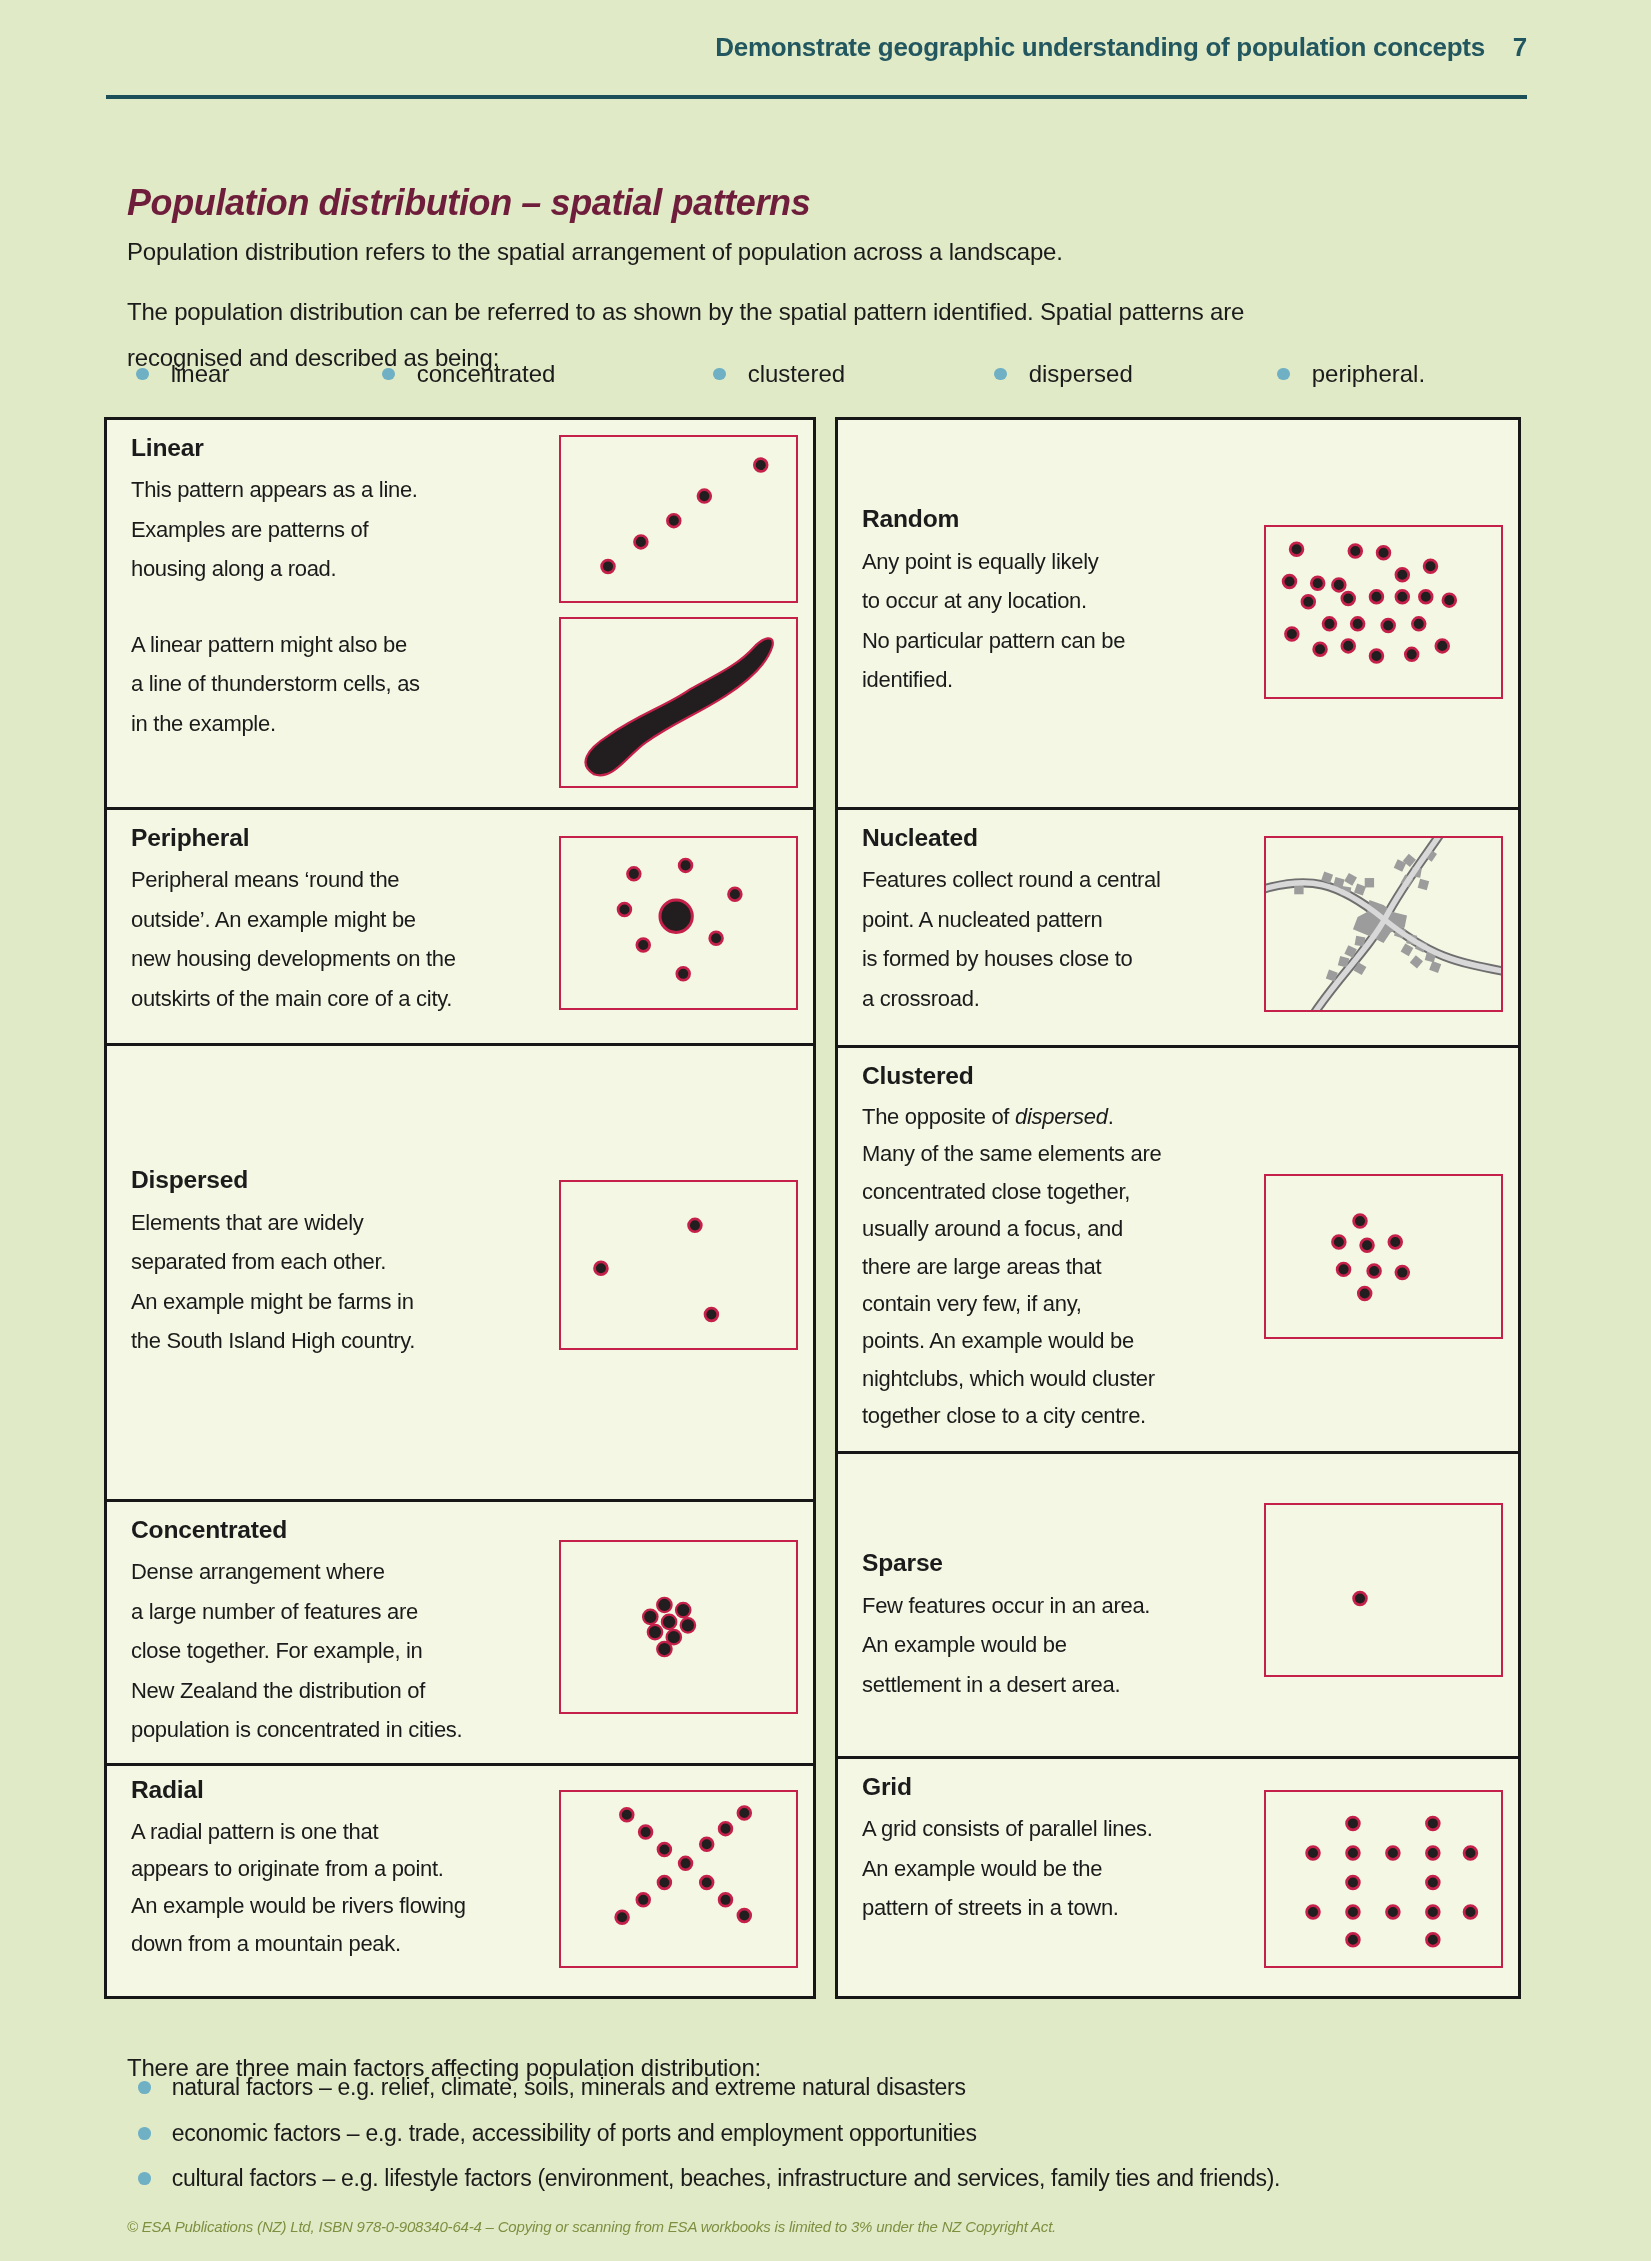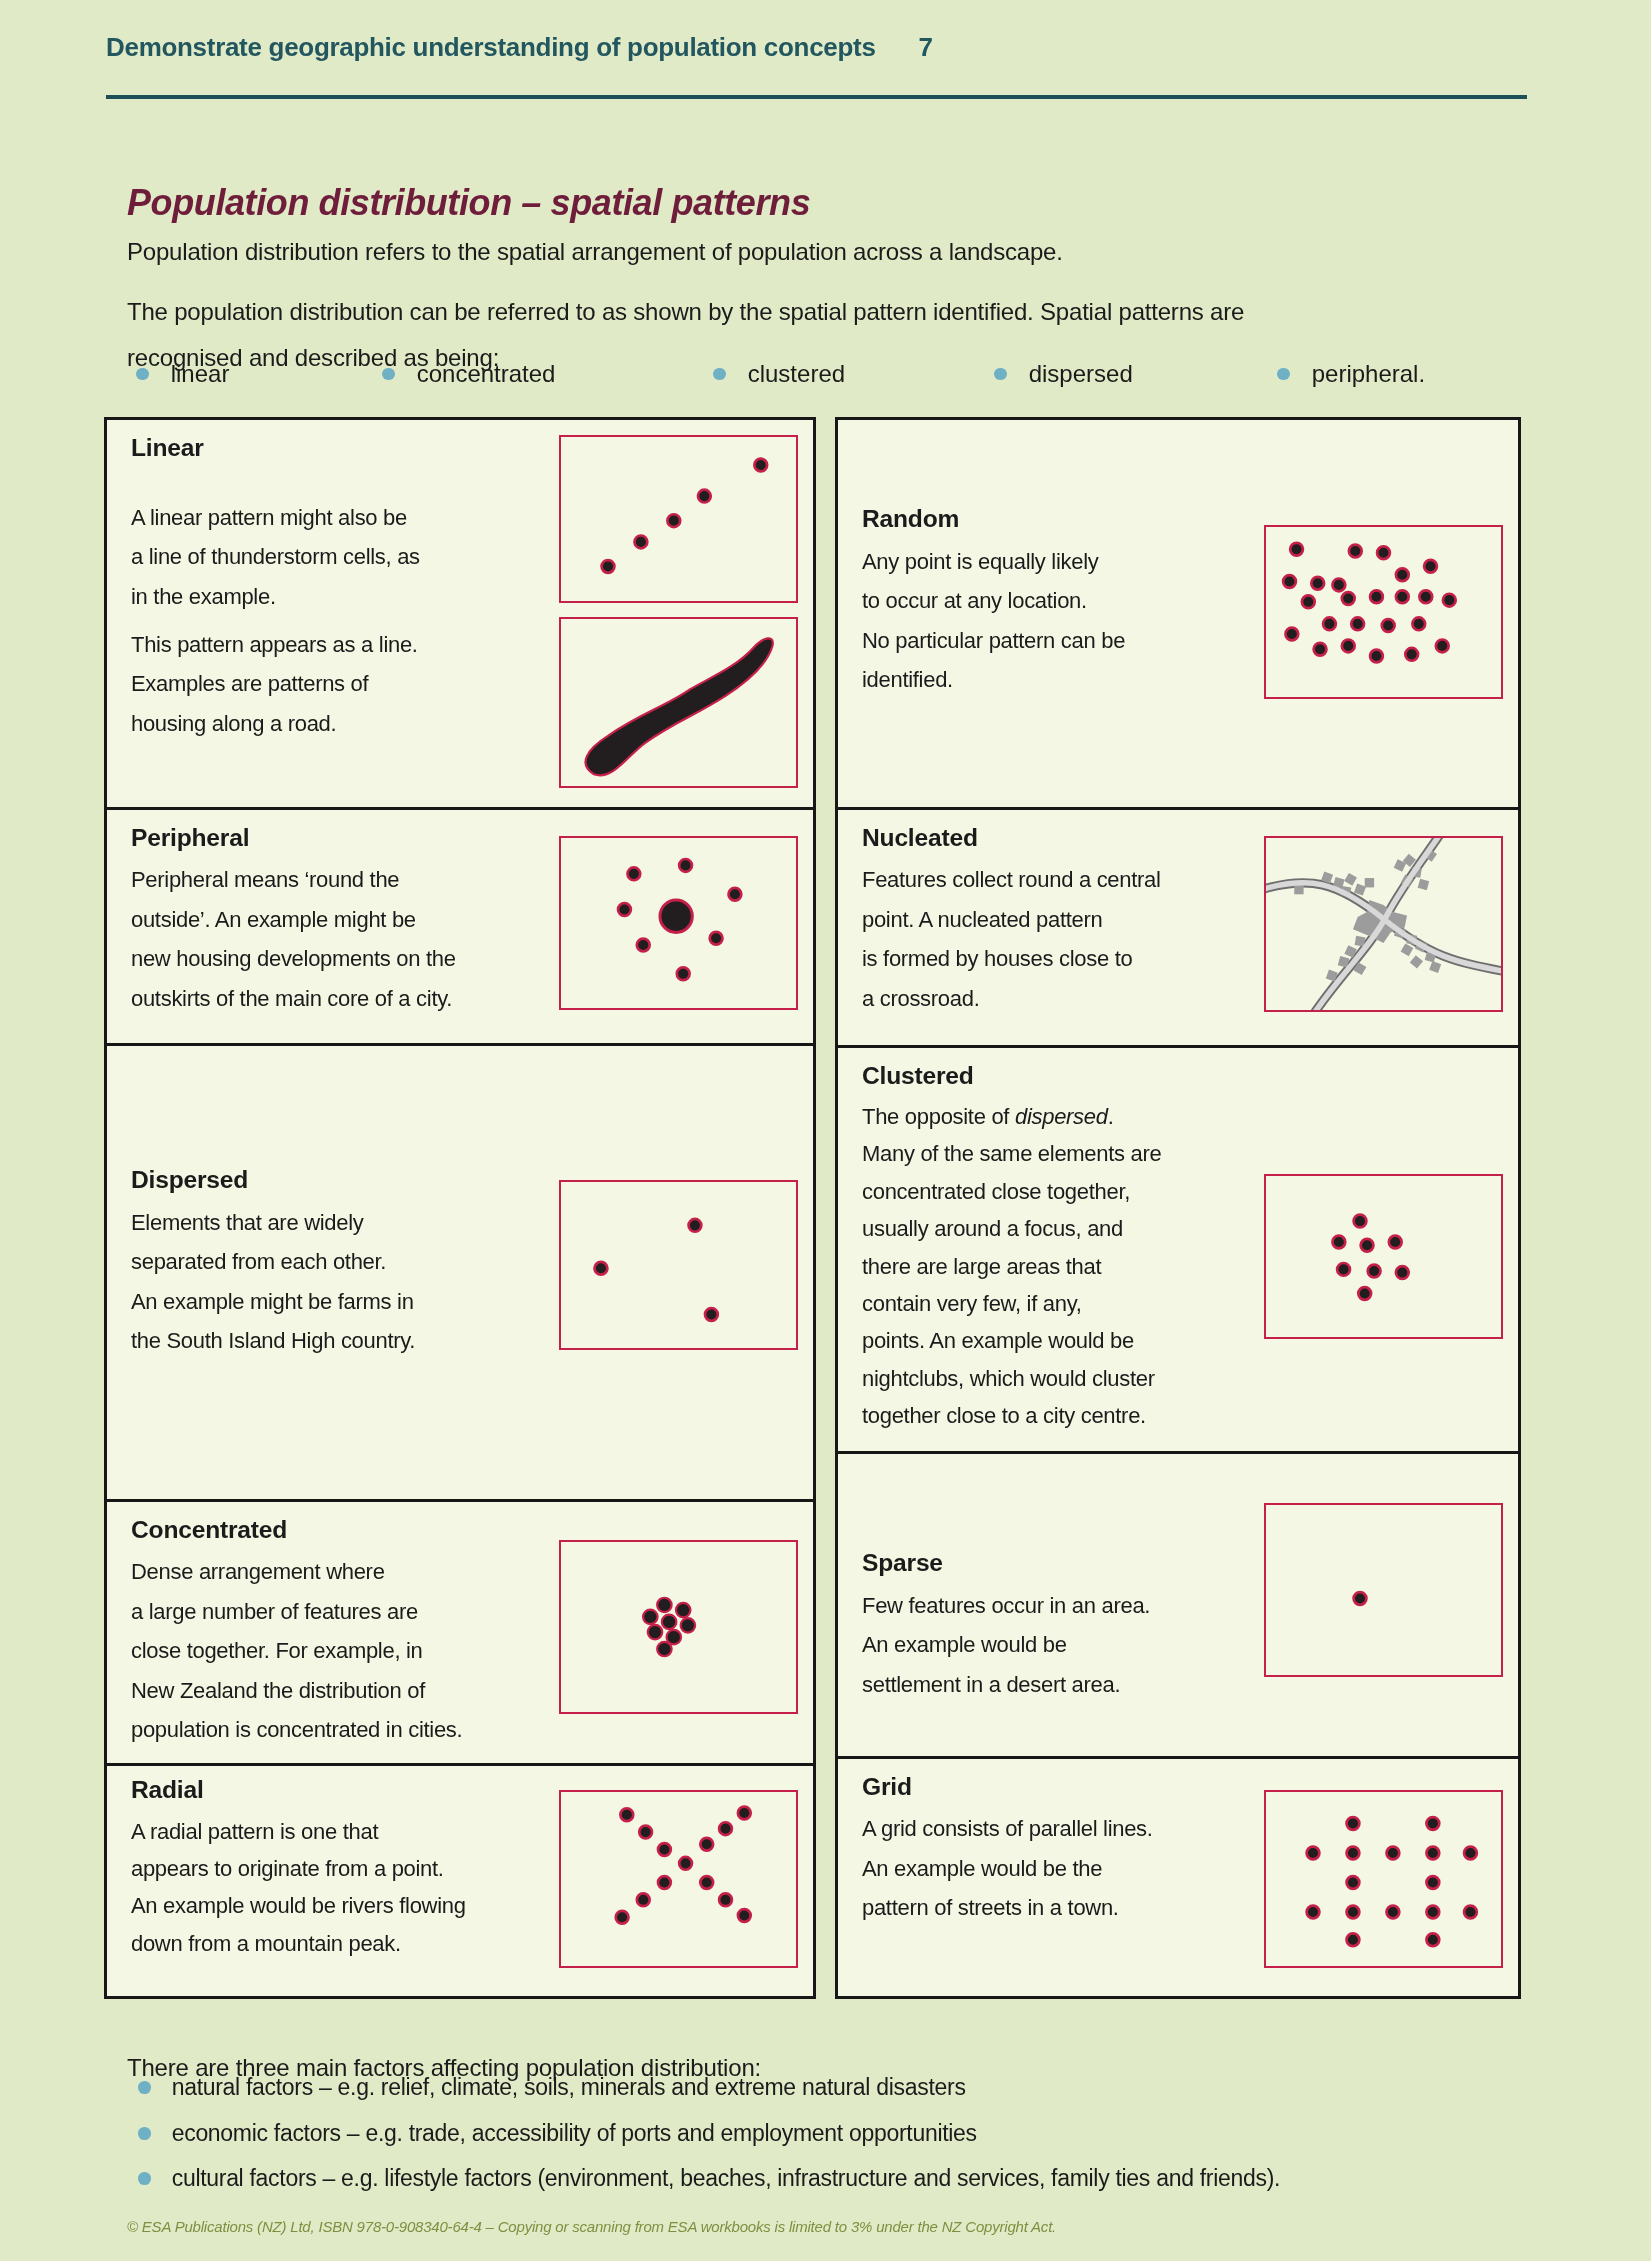--- a/index.html
+++ b/index.html
@@ -5,21 +5,21 @@
   html,body{margin:0;padding:0;}
   body{
     width:1651px;height:2261px;position:relative;
     background:#e1eac7;color:#1b1b1b;
     font-family:"Liberation Sans", sans-serif;
     overflow:hidden;
   }
   
   .page-header{
     position:absolute;left:106px;right:124px;top:32px;
-    display:flex;justify-content:flex-start;align-items:baseline;gap:43px;
+    display:flex;justify-content:flex-end;align-items:baseline;gap:28px;
     font-weight:bold;font-size:26px;color:#235760;letter-spacing:-0.3px;
   }
   .header-rule{
     position:absolute;left:106px;right:124px;top:95px;height:4.2px;background:#1d4f58;
   }
   
   .doc-title{
     position:absolute;left:127px;top:158px;
     font-size:36px;font-weight:bold;color:#6e1d3b;letter-spacing:-0.4px;font-style:italic;
   }
@@ -95,26 +95,26 @@
 <div class="intro-bullet" style="left:1277px">
     <span class="bdot"></span>
     <span>peripheral.</span>
   </div>
 
 <div class="col col-left">
 
   <div class="cell" style="height:387px">
     <div class="cell-text">
       <h3>Linear</h3>
+      <p class="preline">This pattern appears as a line.
+Examples are patterns of
+housing along a road.</p>
       <p class="preline gap-top">A linear pattern might also be
 a line of thunderstorm cells, as
 in the example.</p>
-      <p class="preline">This pattern appears as a line.
-Examples are patterns of
-housing along a road.</p>
     </div>
     <div class="dia" style="top:15.3px;height:168px">
         <svg width="234" height="163" viewBox="0 0 276 192">
           <circle cx="55.2" cy="151.68" r="7.5" fill="#221e1f" stroke="#c5204a" stroke-width="3.2"></circle>
           <circle cx="93.84" cy="122.88" r="7.5" fill="#221e1f" stroke="#c5204a" stroke-width="3.2"></circle>
           <circle cx="132.48" cy="97.92" r="7.5" fill="#221e1f" stroke="#c5204a" stroke-width="3.2"></circle>
           <circle cx="168.36" cy="69.12" r="7.5" fill="#221e1f" stroke="#c5204a" stroke-width="3.2"></circle>
           <circle cx="234.6" cy="32.64" r="7.5" fill="#221e1f" stroke="#c5204a" stroke-width="3.2"></circle>
         </svg>
       </div>

